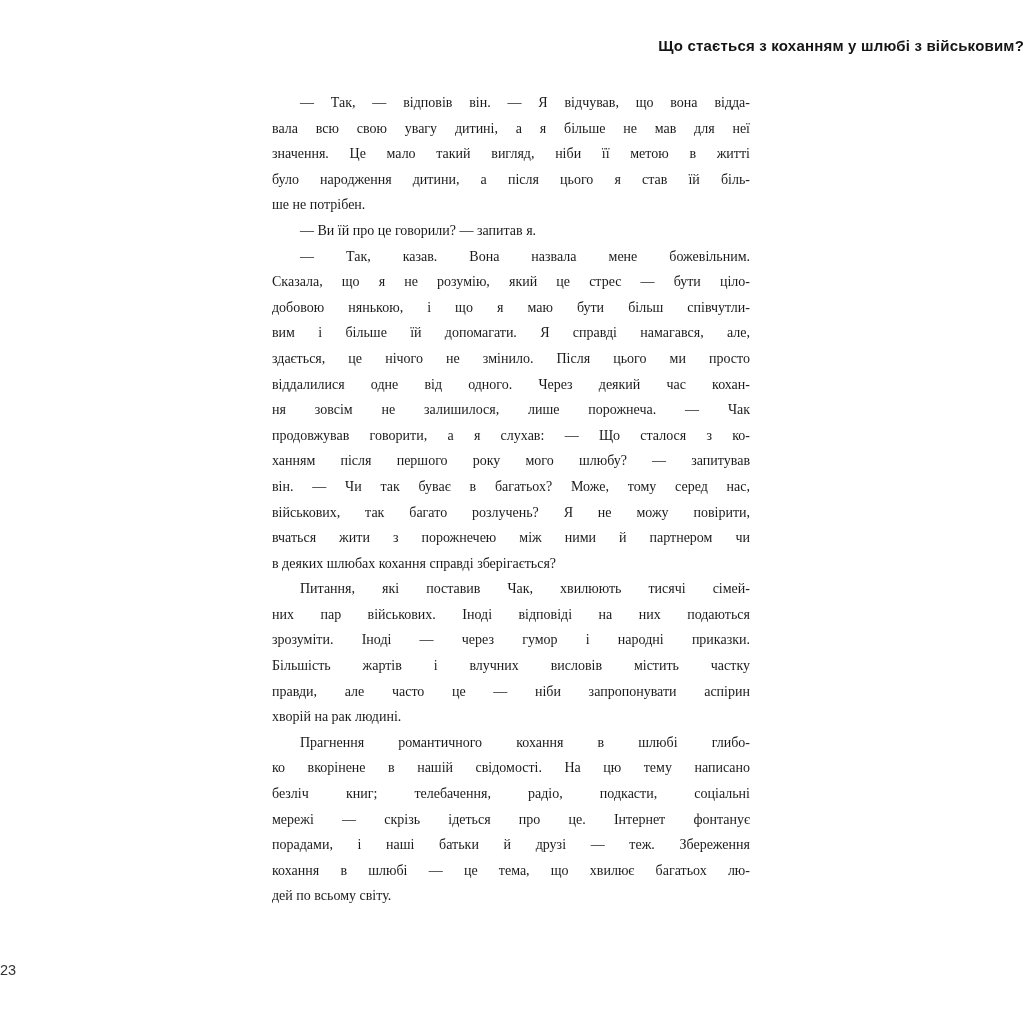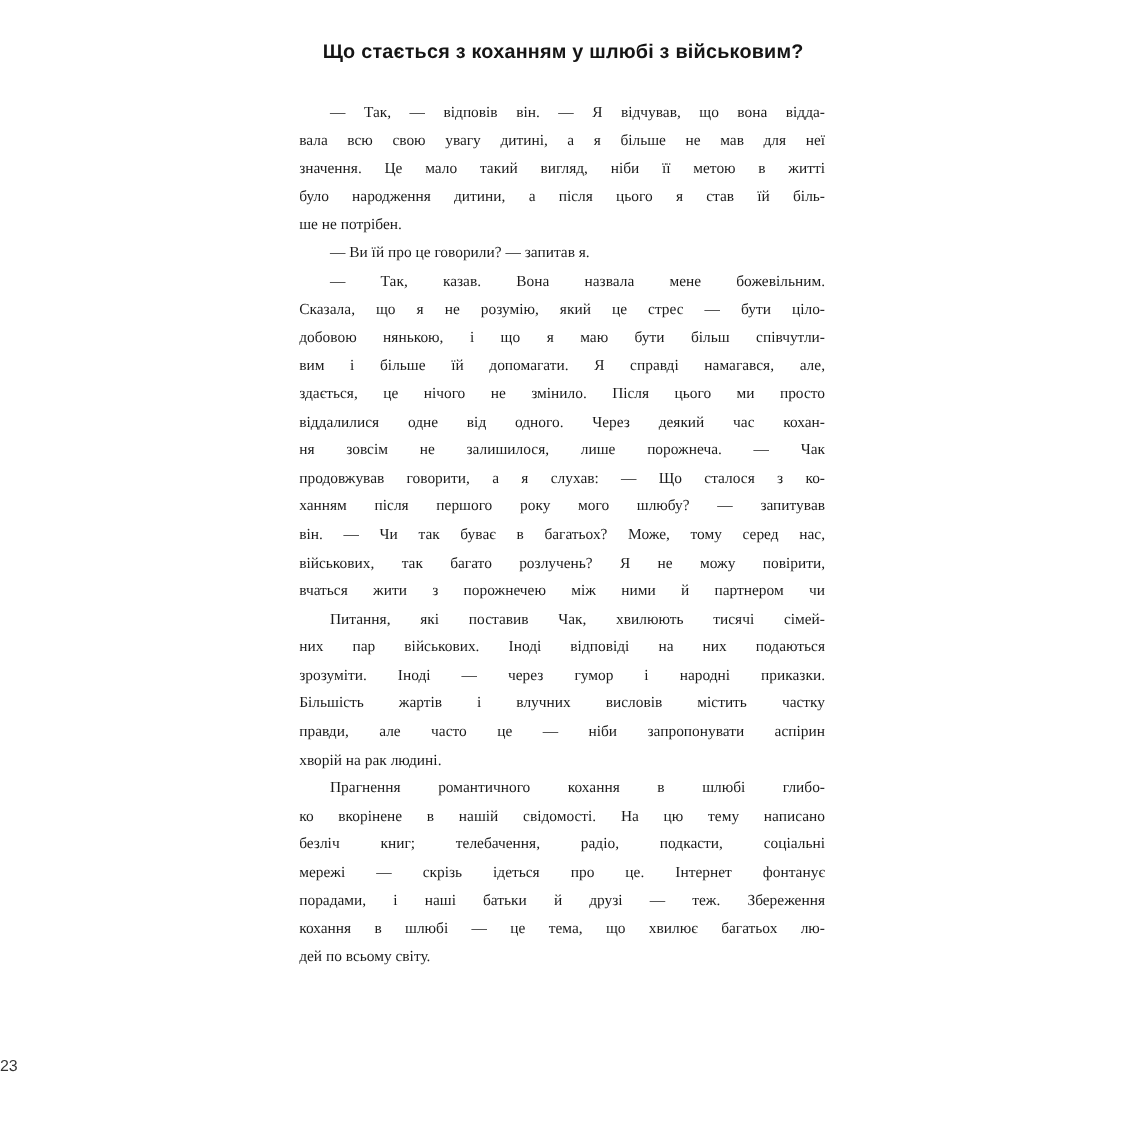--- a/index.html
+++ b/index.html
@@ -14,24 +14,24 @@
     background: #ffffff;
     color: #1b1b1b;
     font-family: "Liberation Serif", serif;
     overflow: hidden;
   }
   .running-head {
     position: absolute;
     top: 37px;
     left: 0;
     width: 100%;
-    text-align: center;
+    text-align: right;
     font-family: "Liberation Sans", sans-serif;
     font-weight: 700;
-    font-size: 18px;
+    font-size: 15px;
     letter-spacing: 0.2px;
     color: #151515;
   }
   .text-block {
     position: absolute;
     left: 272px;
     top: 90px;
     width: 478px;
     font-size: 14px;
     color: #1b1b1b;
@@ -87,20 +87,21 @@
         <div class="line">добовою нянькою, і що я маю бути більш співчутли-</div>
         <div class="line">вим і більше їй допомагати. Я справді намагався, але,</div>
         <div class="line">здається, це нічого не змінило. Після цього ми просто</div>
         <div class="line">віддалилися одне від одного. Через деякий час кохан-</div>
         <div class="line">ня зовсім не залишилося, лише порожнеча. — Чак</div>
         <div class="line">продовжував говорити, а я слухав: — Що сталося з ко-</div>
         <div class="line">ханням після першого року мого шлюбу? — запитував</div>
         <div class="line">він. — Чи так буває в багатьох? Може, тому серед нас,</div>
         <div class="line">військових, так багато розлучень? Я не можу повірити,</div>
         <div class="line">вчаться жити з порожнечею між ними й партнером чи</div>
+        <div class="line para-end">в деяких шлюбах кохання справді зберігається?</div>
       </div>
       <div class="paragraph">
         <div class="line para-start">Питання, які поставив Чак, хвилюють тисячі сімей-</div>
         <div class="line">них пар військових. Іноді відповіді на них подаються</div>
         <div class="line">зрозуміти. Іноді — через гумор і народні приказки.</div>
         <div class="line">Більшість жартів і влучних висловів містить частку</div>
         <div class="line">правди, але часто це — ніби запропонувати аспірин</div>
         <div class="line para-end">хворій на рак людині.</div>
       </div>
       <div class="paragraph">

